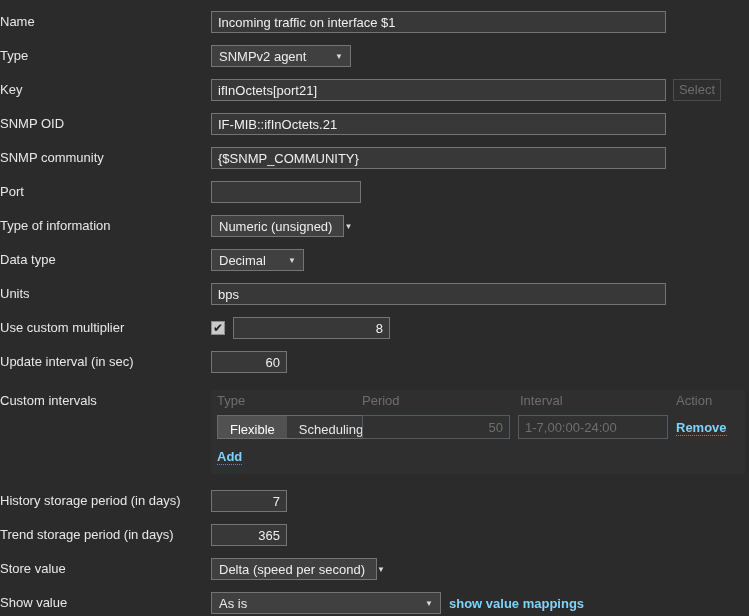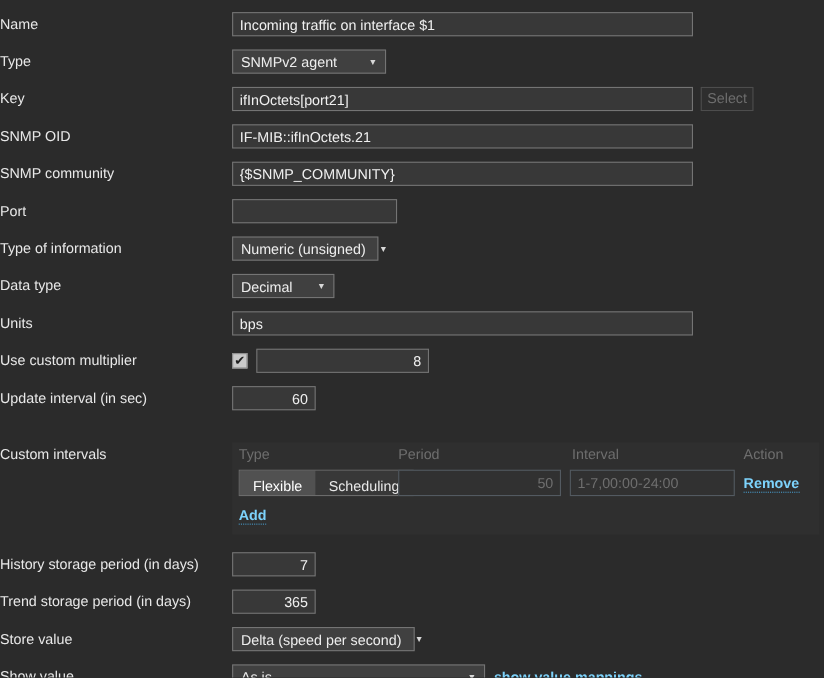--- a/index.html
+++ b/index.html
@@ -31,21 +31,21 @@
   .txt {
     height: 22px;
     background: #383838;
     border: 1px solid #747474;
     color: #f0f0f0;
     font-family: "Liberation Sans", sans-serif;
     font-size: 13px;
     padding: 0 6px;
     outline: none;
   }
-  .txt.w-full { width: 419px; }
+  .txt.w-full { width: 455px; }
   .txt.w-port { width: 150px; }
   .txt.w-small { width: 76px; text-align: right; }
   .txt.w-mult { width: 157px; text-align: right; }
   .sel {
     height: 22px;
     background: #404040;
     border: 1px solid #747474;
     display: flex;
     align-items: center;
     padding: 0 7px;
@@ -130,21 +130,21 @@
   .txt.ci-per { width: 150px; height: 24px; }
   a.link {
     color: #7dd3fc;
     text-decoration: none;
     cursor: pointer;
     font-weight: bold;
   }
   a.link.dotted { border-bottom: 1px dotted #4796c4; }
   .add-wrap { margin-top: 10px; padding-left: 6px; }
   .gap-lg { margin-bottom: 16px; }
-  .after-update { margin-bottom: 29px; }
+  .after-update { margin-bottom: 17px; }
   .link-after { margin-left: 8px; }
 </style>
 </head>
 <body>
 
 <div class="form">
 
   <div class="row">
     <div class="lbl">Name</div>
     <input class="txt w-full" type="text" value="Incoming traffic on interface $1" style="">

